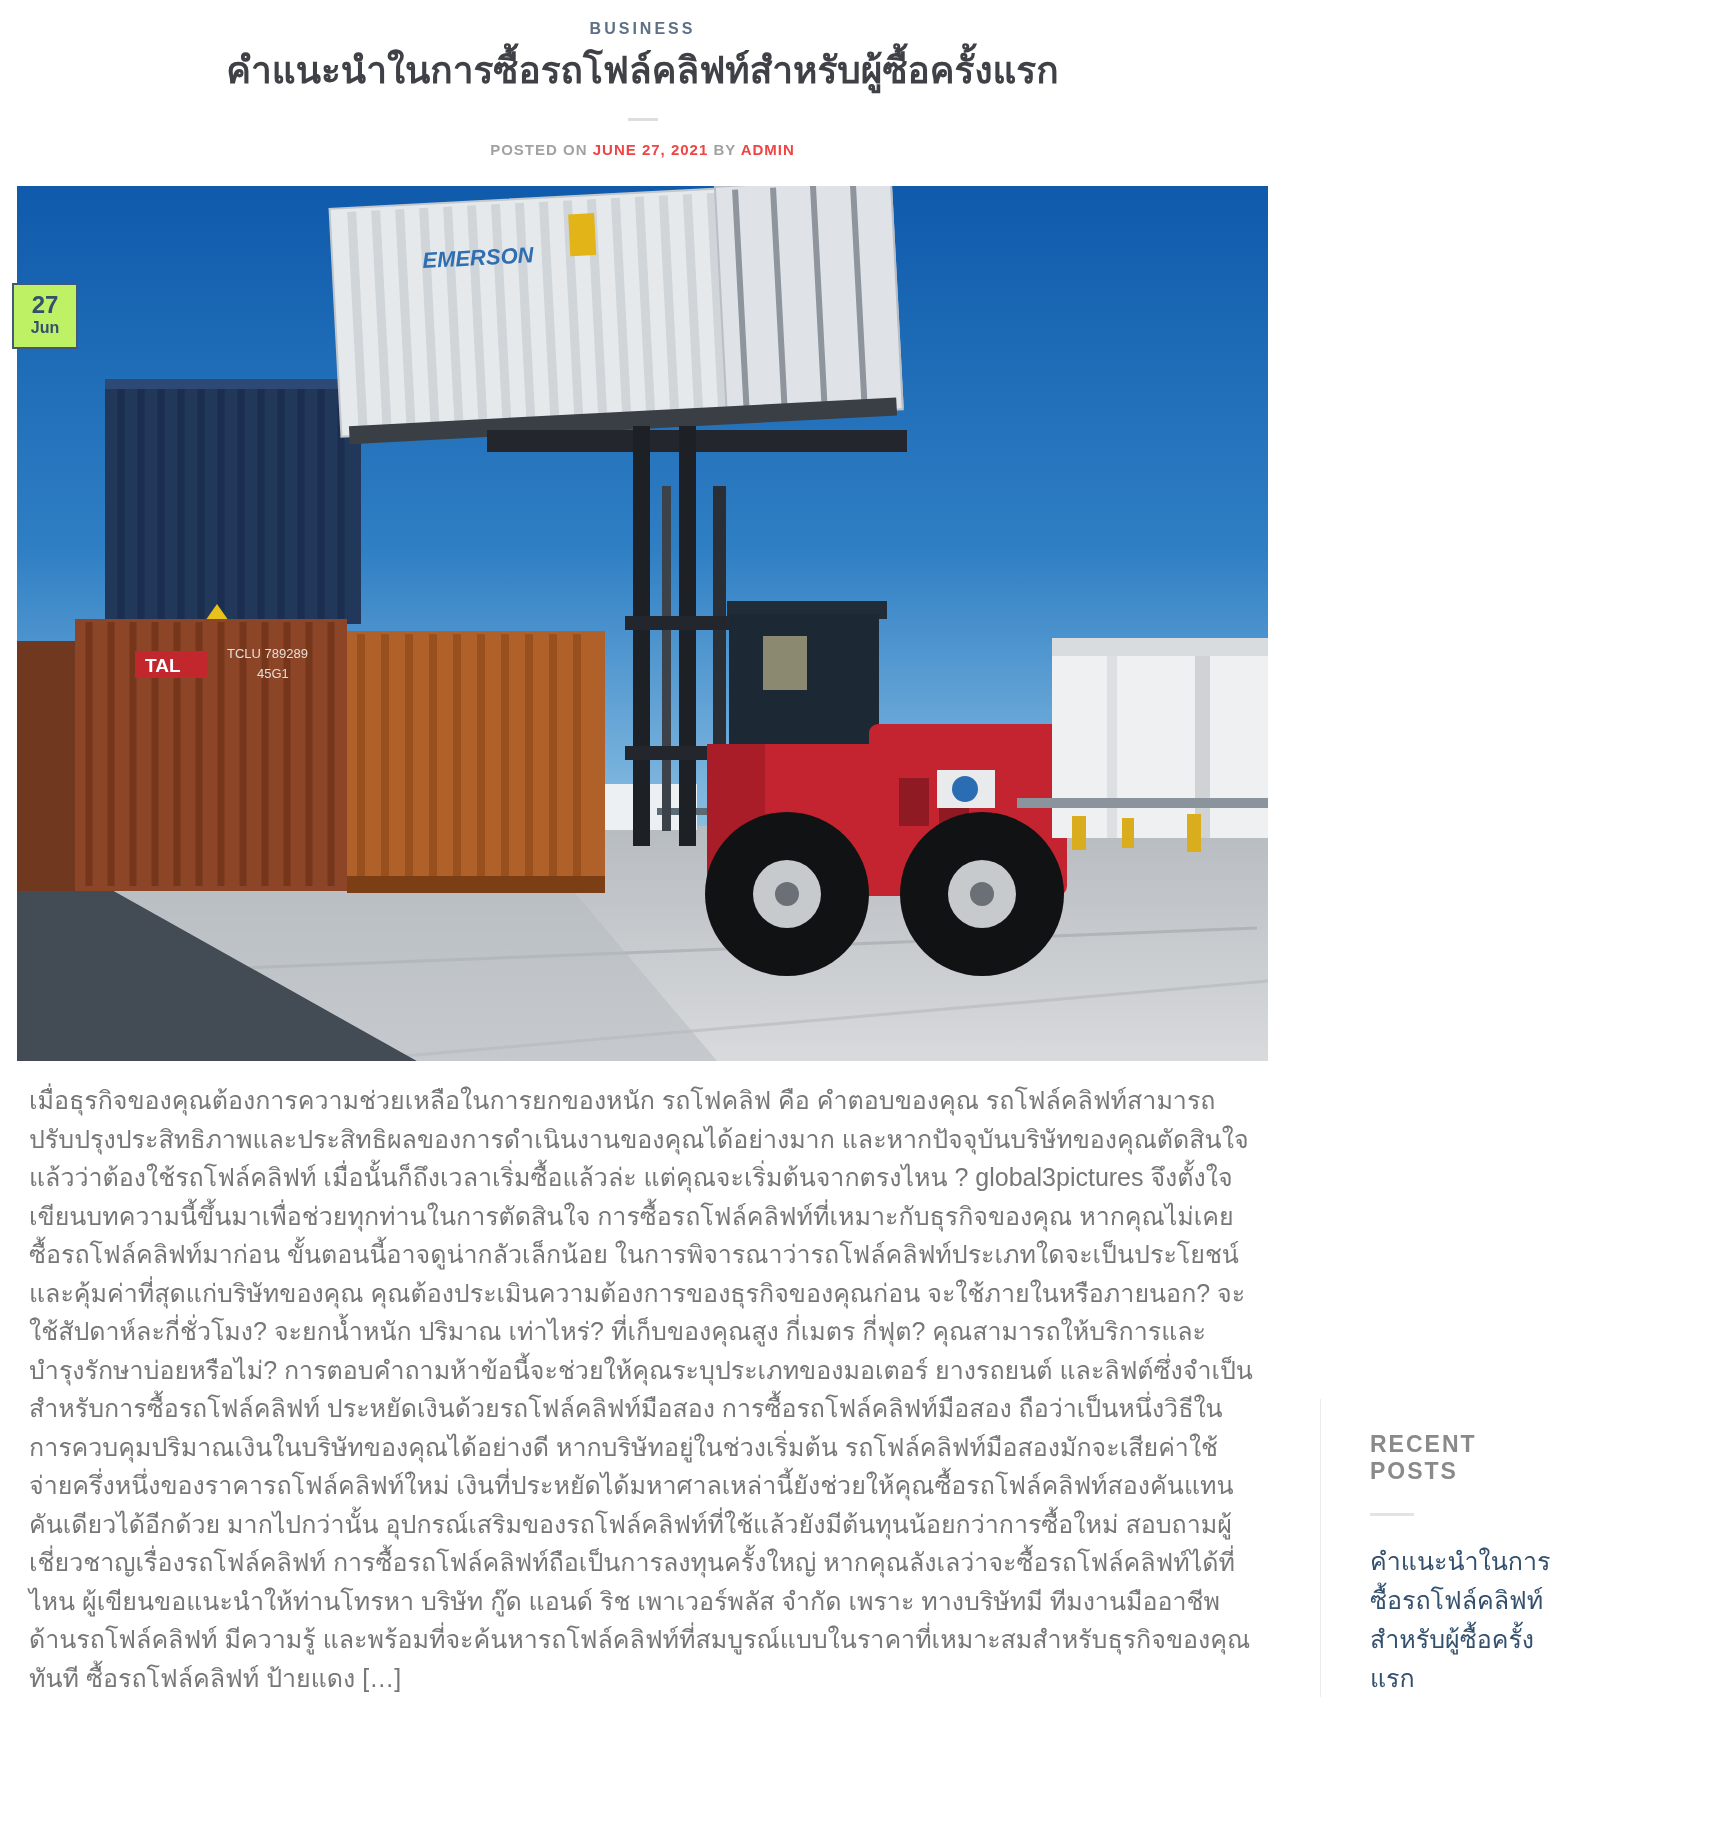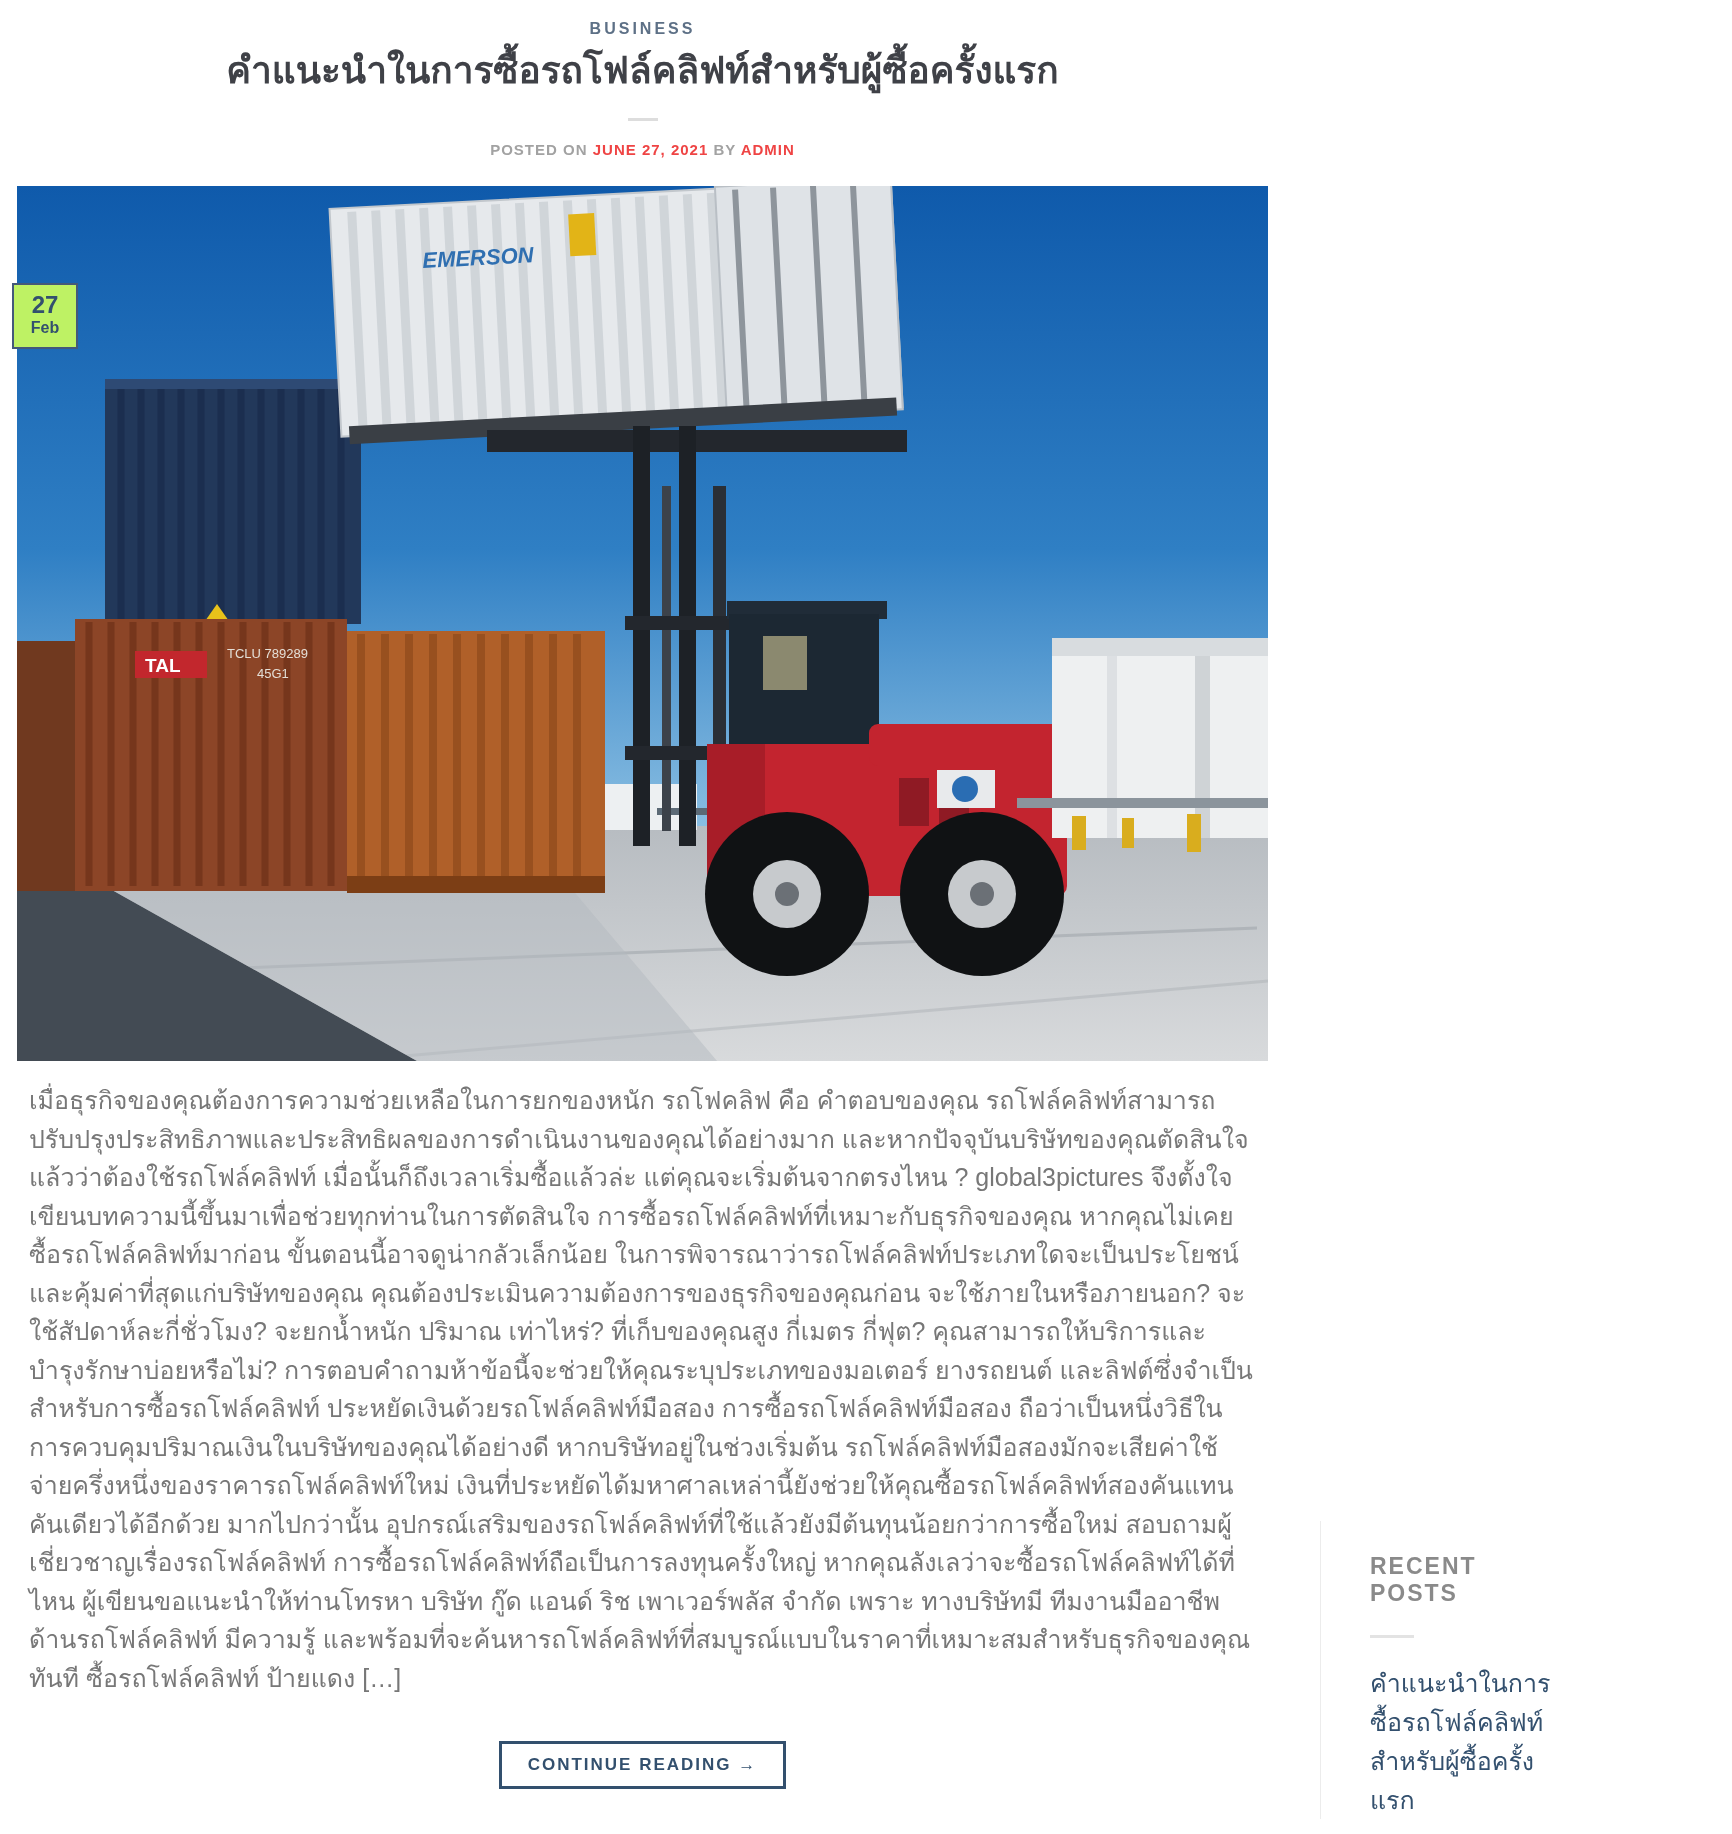--- a/index.html
+++ b/index.html
@@ -149,29 +149,26 @@
           <rect x="1090" y="470" width="10" height="182" fill="#dde0e3"></rect>
           <rect x="1000" y="612" width="251" height="10" fill="#8b949c"></rect>
           <rect x="1055" y="630" width="14" height="34" fill="#d9ad1e"></rect>
           <rect x="1105" y="632" width="12" height="30" fill="#d9ad1e"></rect>
           <rect x="1170" y="628" width="14" height="38" fill="#d9ad1e"></rect>
         </g>
       </svg>
 
       <div class="badge">
         <span class="day">27</span>
-        <span class="mon">Feb</span>
+        <span class="mon">Jun</span>
       </div>
     </figure>
 
     <p class="excerpt">เมื่อธุรกิจของคุณต้องการความช่วยเหลือในการยกของหนัก รถโฟคลิฟ คือ คำตอบของคุณ รถโฟล์คลิฟท์สามารถปรับปรุงประสิทธิภาพและประสิทธิผลของการดำเนินงานของคุณได้อย่างมาก และหากปัจจุบันบริษัทของคุณตัดสินใจแล้วว่าต้องใช้รถโฟล์คลิฟท์ เมื่อนั้นก็ถึงเวลาเริ่มซื้อแล้วล่ะ แต่คุณจะเริ่มต้นจากตรงไหน ? global3pictures จึงตั้งใจเขียนบทความนี้ขึ้นมาเพื่อช่วยทุกท่านในการตัดสินใจ การซื้อรถโฟล์คลิฟท์ที่เหมาะกับธุรกิจของคุณ หากคุณไม่เคยซื้อรถโฟล์คลิฟท์มาก่อน ขั้นตอนนี้อาจดูน่ากลัวเล็กน้อย ในการพิจารณาว่ารถโฟล์คลิฟท์ประเภทใดจะเป็นประโยชน์และคุ้มค่าที่สุดแก่บริษัทของคุณ คุณต้องประเมินความต้องการของธุรกิจของคุณก่อน จะใช้ภายในหรือภายนอก? จะใช้สัปดาห์ละกี่ชั่วโมง? จะยกน้ำหนัก ปริมาณ เท่าไหร่? ที่เก็บของคุณสูง กี่เมตร กี่ฟุต? คุณสามารถให้บริการและบำรุงรักษาบ่อยหรือไม่? การตอบคำถามห้าข้อนี้จะช่วยให้คุณระบุประเภทของมอเตอร์ ยางรถยนต์ และลิฟต์ซึ่งจำเป็นสำหรับการซื้อรถโฟล์คลิฟท์ ประหยัดเงินด้วยรถโฟล์คลิฟท์มือสอง การซื้อรถโฟล์คลิฟท์มือสอง ถือว่าเป็นหนึ่งวิธีในการควบคุมปริมาณเงินในบริษัทของคุณได้อย่างดี หากบริษัทอยู่ในช่วงเริ่มต้น รถโฟล์คลิฟท์มือสองมักจะเสียค่าใช้จ่ายครึ่งหนึ่งของราคารถโฟล์คลิฟท์ใหม่ เงินที่ประหยัดได้มหาศาลเหล่านี้ยังช่วยให้คุณซื้อรถโฟล์คลิฟท์สองคันแทนคันเดียวได้อีกด้วย มากไปกว่านั้น อุปกรณ์เสริมของรถโฟล์คลิฟท์ที่ใช้แล้วยังมีต้นทุนน้อยกว่าการซื้อใหม่ สอบถามผู้เชี่ยวชาญเรื่องรถโฟล์คลิฟท์ การซื้อรถโฟล์คลิฟท์ถือเป็นการลงทุนครั้งใหญ่ หากคุณลังเลว่าจะซื้อรถโฟล์คลิฟท์ได้ที่ไหน ผู้เขียนขอแนะนำให้ท่านโทรหา บริษัท กู๊ด แอนด์ ริช เพาเวอร์พลัส จำกัด เพราะ ทางบริษัทมี ทีมงานมืออาชีพ ด้านรถโฟล์คลิฟท์ มีความรู้ และพร้อมที่จะค้นหารถโฟล์คลิฟท์ที่สมบูรณ์แบบในราคาที่เหมาะสมสำหรับธุรกิจของคุณ ทันที ซื้อรถโฟล์คลิฟท์ ป้ายแดง […]</p>
 
-    <div class="btn-row">
-      <a class="continue-btn"><span>CONTINUE READING</span> <span class="arr">→</span></a>
-    </div>
   </main>
 
   <aside class="sidebar">
     <h3 class="sidebar-title">RECENT POSTS</h3>
     <div class="sidebar-divider"></div>
     <a class="recent-post-link">คำแนะนำในการซื้อรถโฟล์คลิฟท์สำหรับผู้ซื้อครั้งแรก</a>
   </aside>
 
 </div>
 

